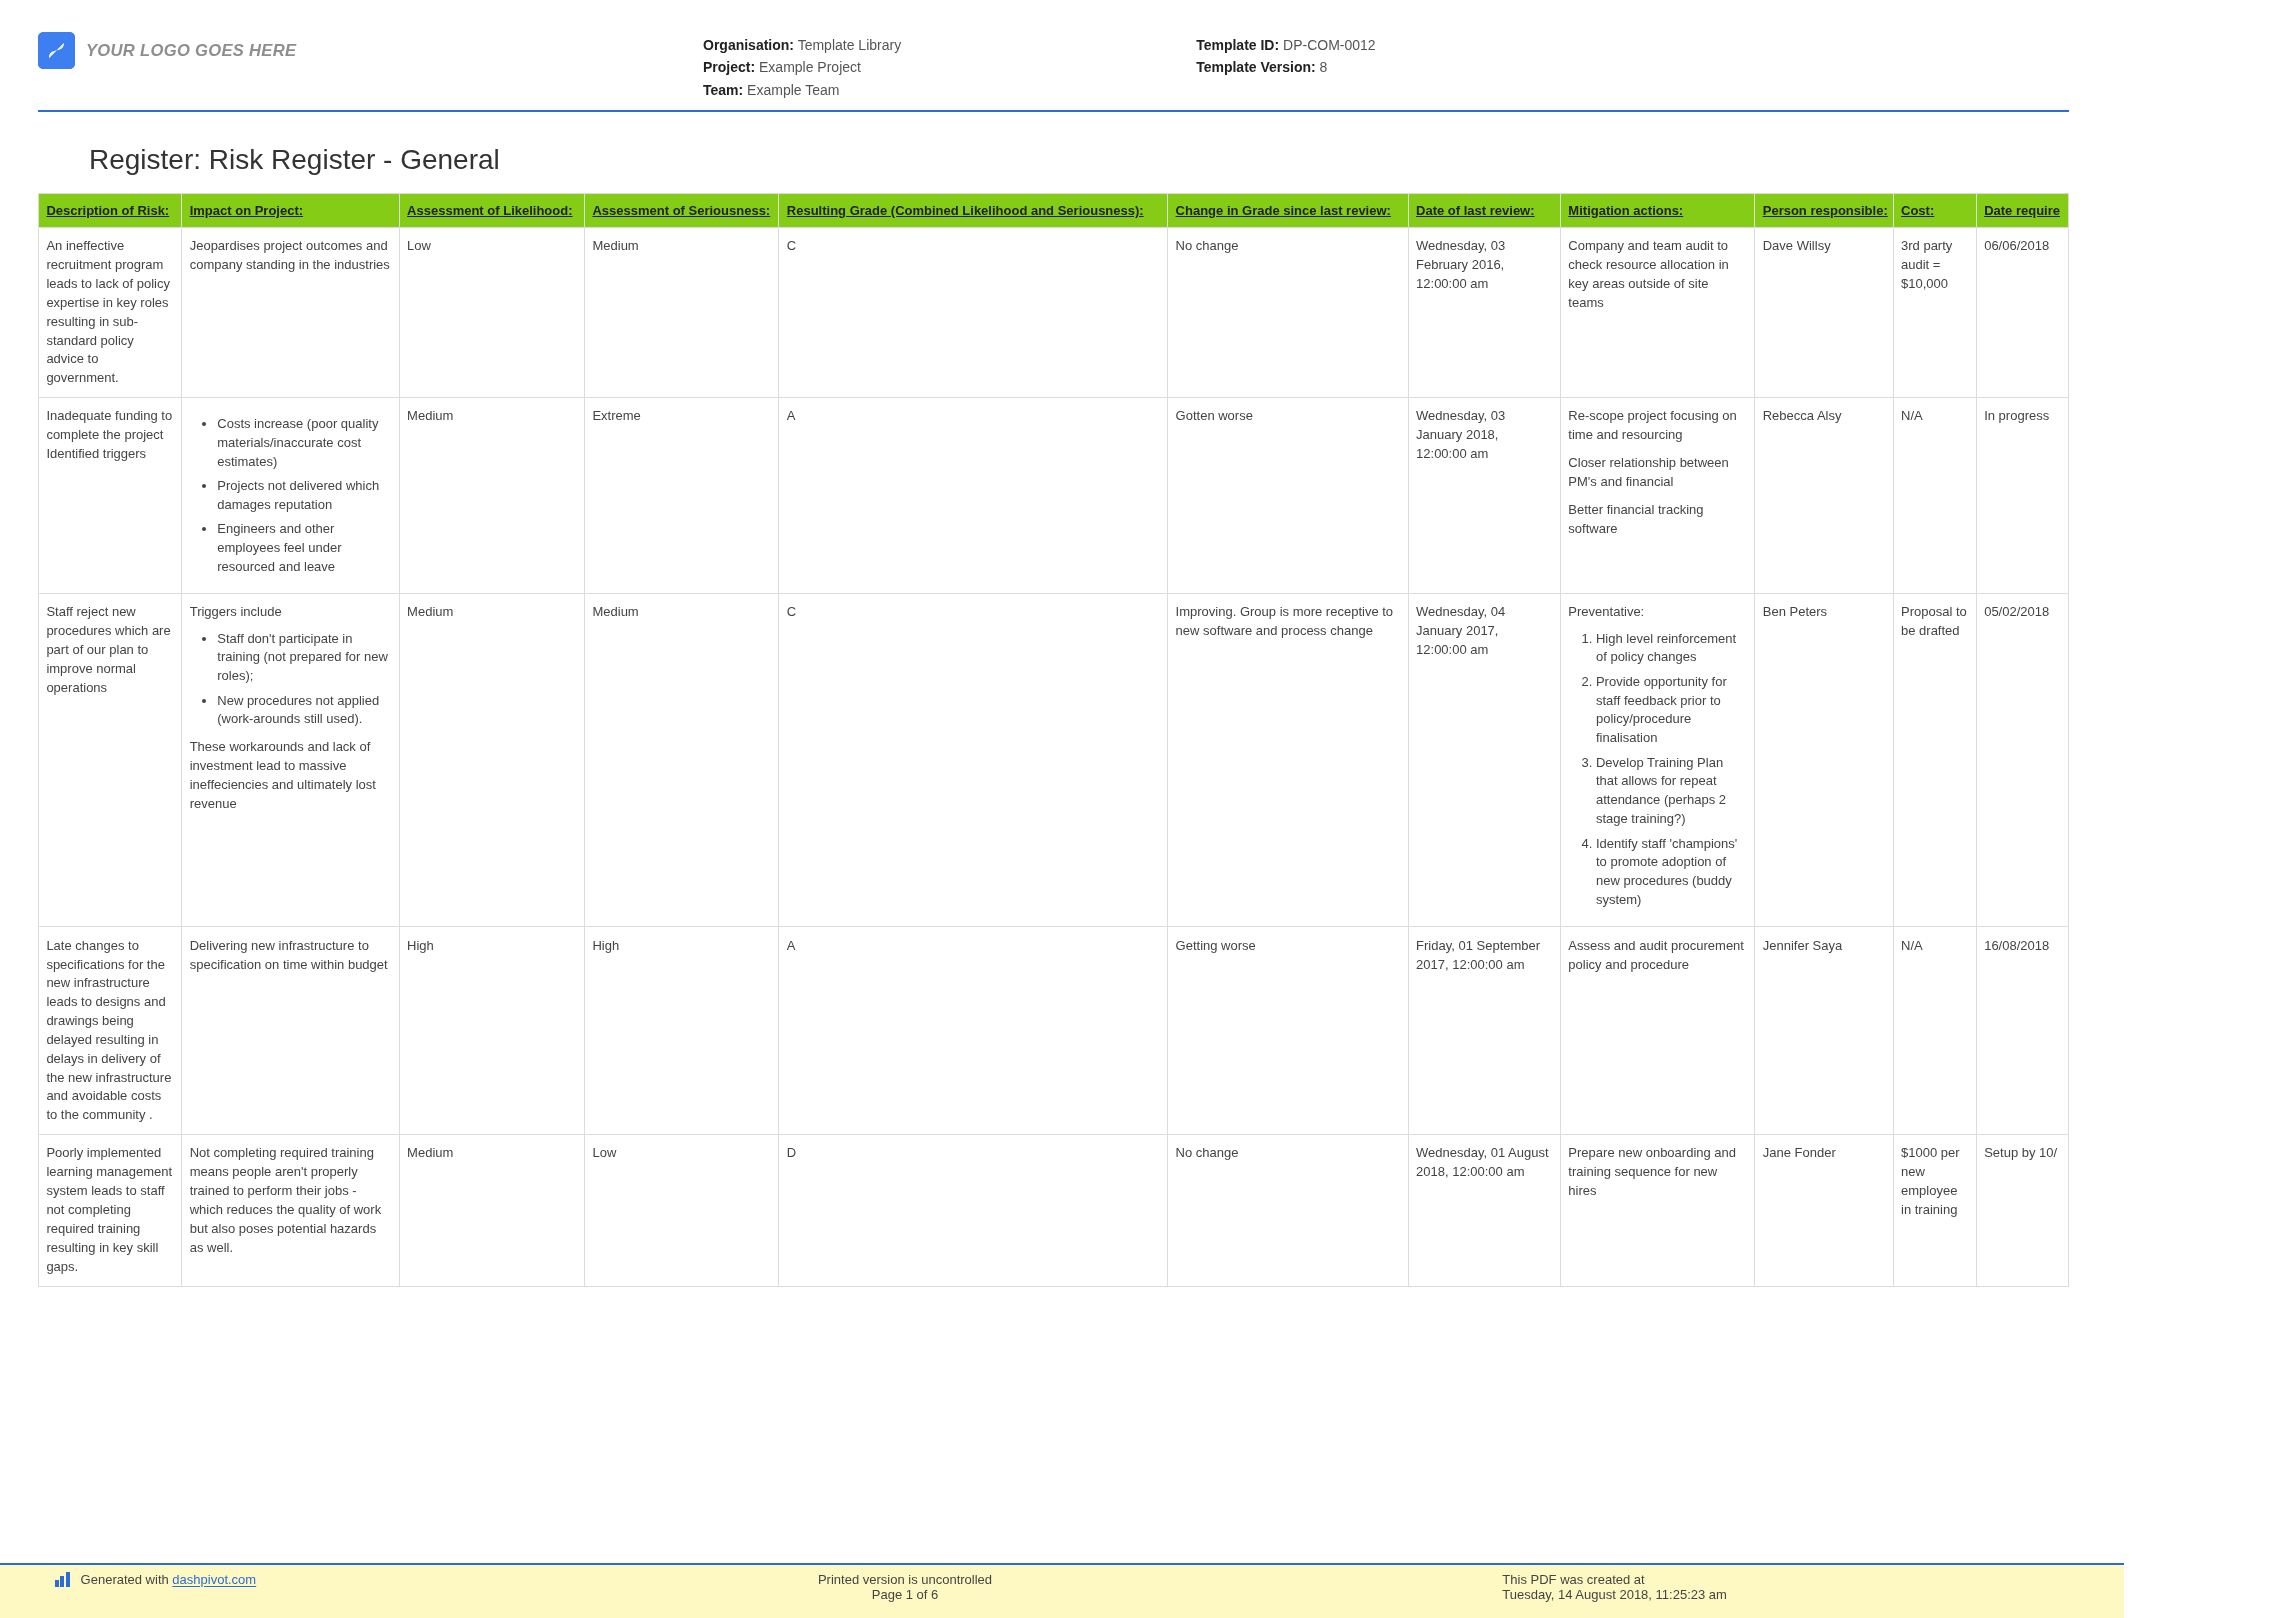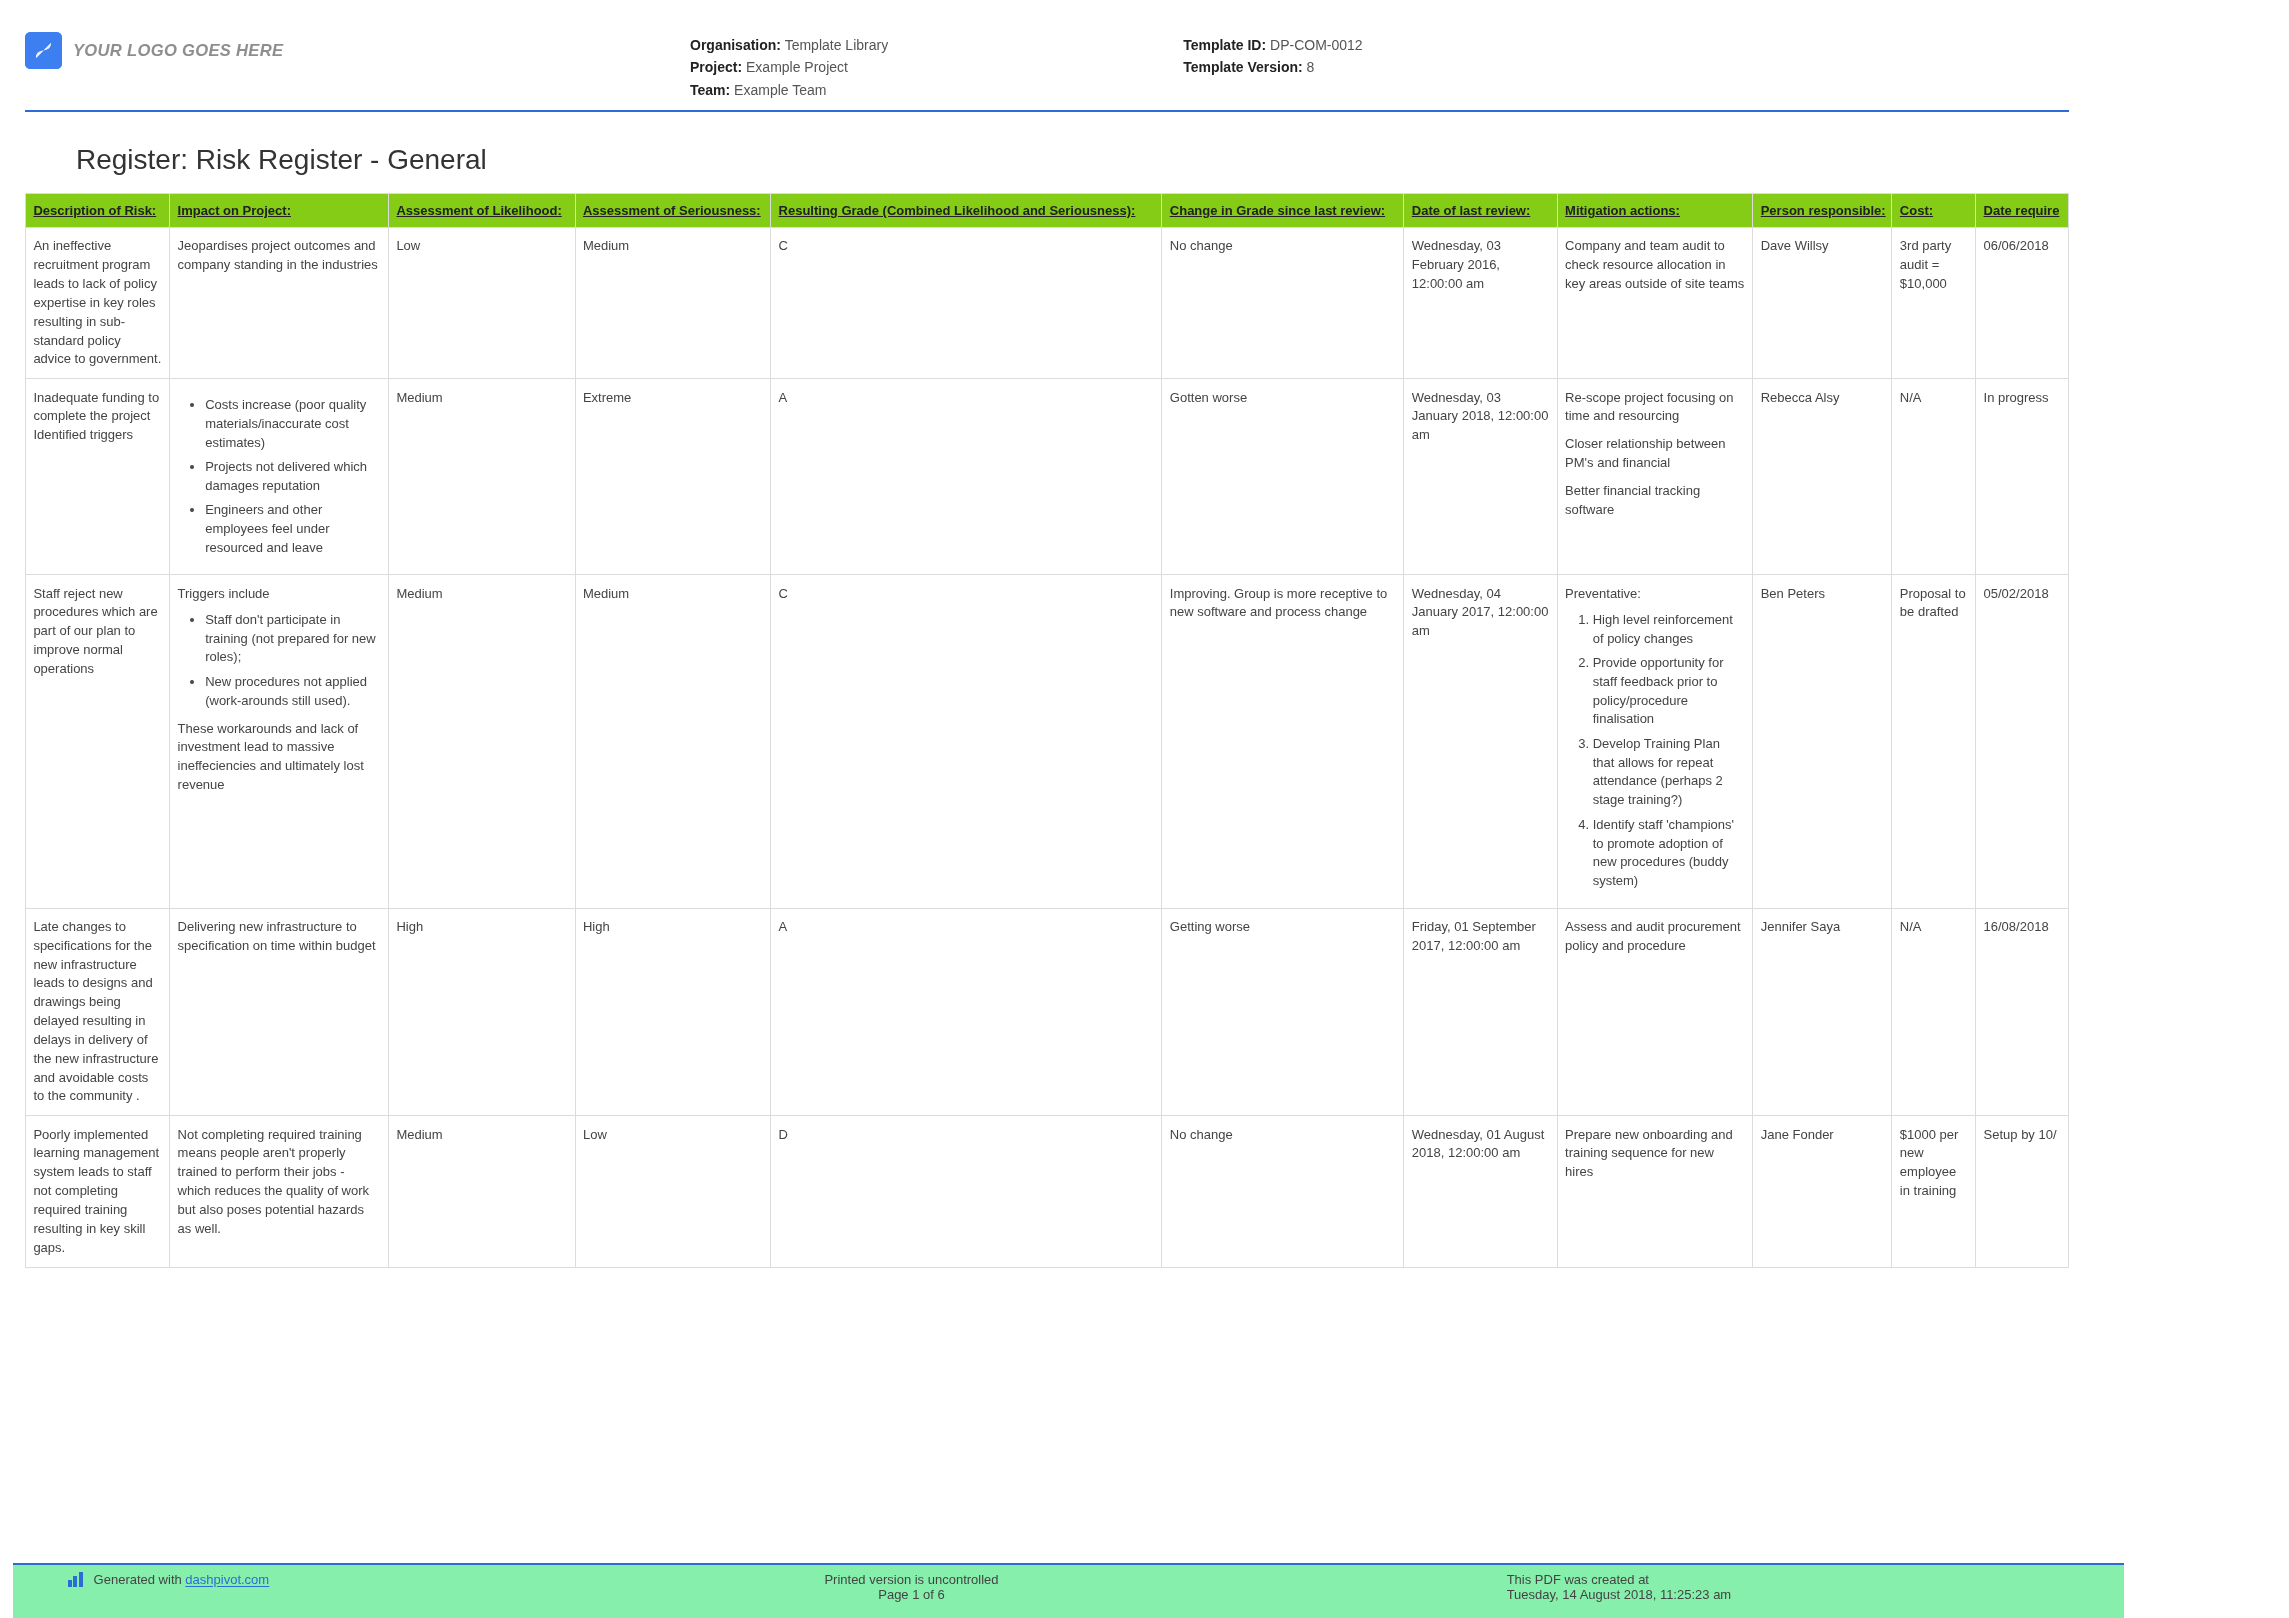--- a/index.html
+++ b/index.html
@@ -6,21 +6,21 @@
   html, body {
     margin: 0; padding: 0;
     font-family: Arial, Helvetica, sans-serif;
     font-size: 11px;
     color: #333;
     background: #fff;
   }
   .page {
     width: 2124px;
     height: 1619px;
-    padding: 32px 55px 0 25px;
+    padding: 32px 55px 0 38px;
     position: relative;
   }
   .header {
     display: flex;
     align-items: flex-start;
     border-bottom: 2.8px solid #2b6cd6;
     padding-bottom: 9.2px;
     margin-bottom: 32px;
   }
   .logo-area {
@@ -83,26 +83,26 @@
     margin: 7.4px 0 7.4px 16.6px;
     padding: 0 0 0 11px;
   }
   table.register td li { margin-bottom: 5.5px; }
   .col-desc{width:143px;} .col-impact{width:217px;} .col-like{width:185px;}
   .col-ser{width:194px;} .col-grade{width:388px;} .col-change{width:240px;}
   .col-last{width:152px;} .col-mit{width:194px;} .col-resp{width:138px;}
   .col-cost{width:83px;} .col-date{width:92px;}
   .footer {
     position: absolute;
-    bottom: 0; left:13px; right:0;
+    bottom: 0; left:0; right:0;
     border-top: 2.8px solid #2b6cd6;
     display: flex;
     font-size: 13px; color:#444;
     padding: 7.4px 55px 16.6px 55px;
-    background:#86efac;
+    background:#fef9c3;
   }
   .footer .fcol { flex:1; }
   .footer .fcol.center { text-align:center; }
   .footer .fcol.right { text-align:left; padding-left:314px;}
   .footer a { color:#2b6cd6; text-decoration: underline; }
   .footer .bars {
     display:inline-block; vertical-align:middle; margin-right:5.5px;
   }
   .footer .bars span{display:inline-block;width:3.7px;margin-right:1.8px;background:#2b6cd6;}
   .footer .bars .b1{height:7.4px;} .footer .bars .b2{height:11px;} .footer .bars .b3{height:14.8px;}

